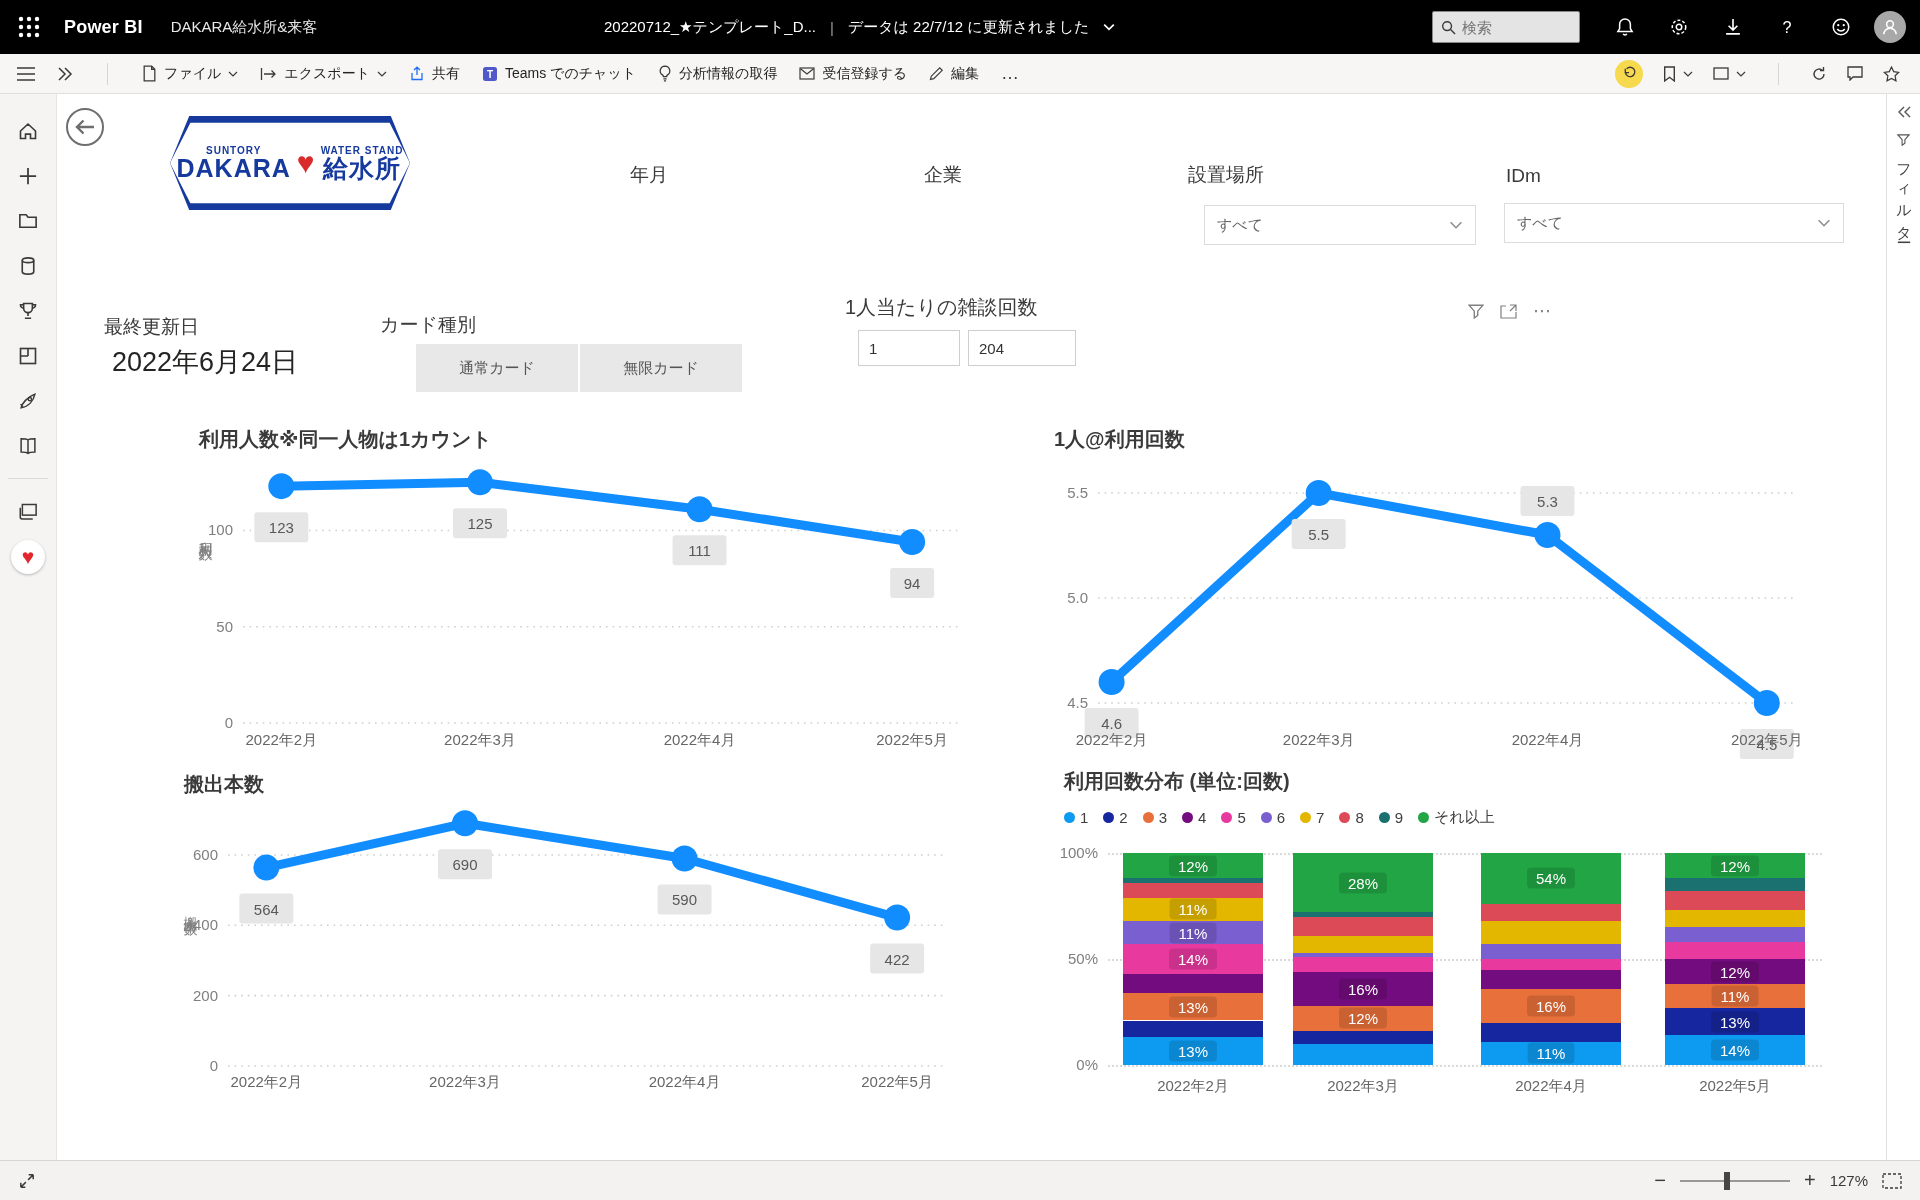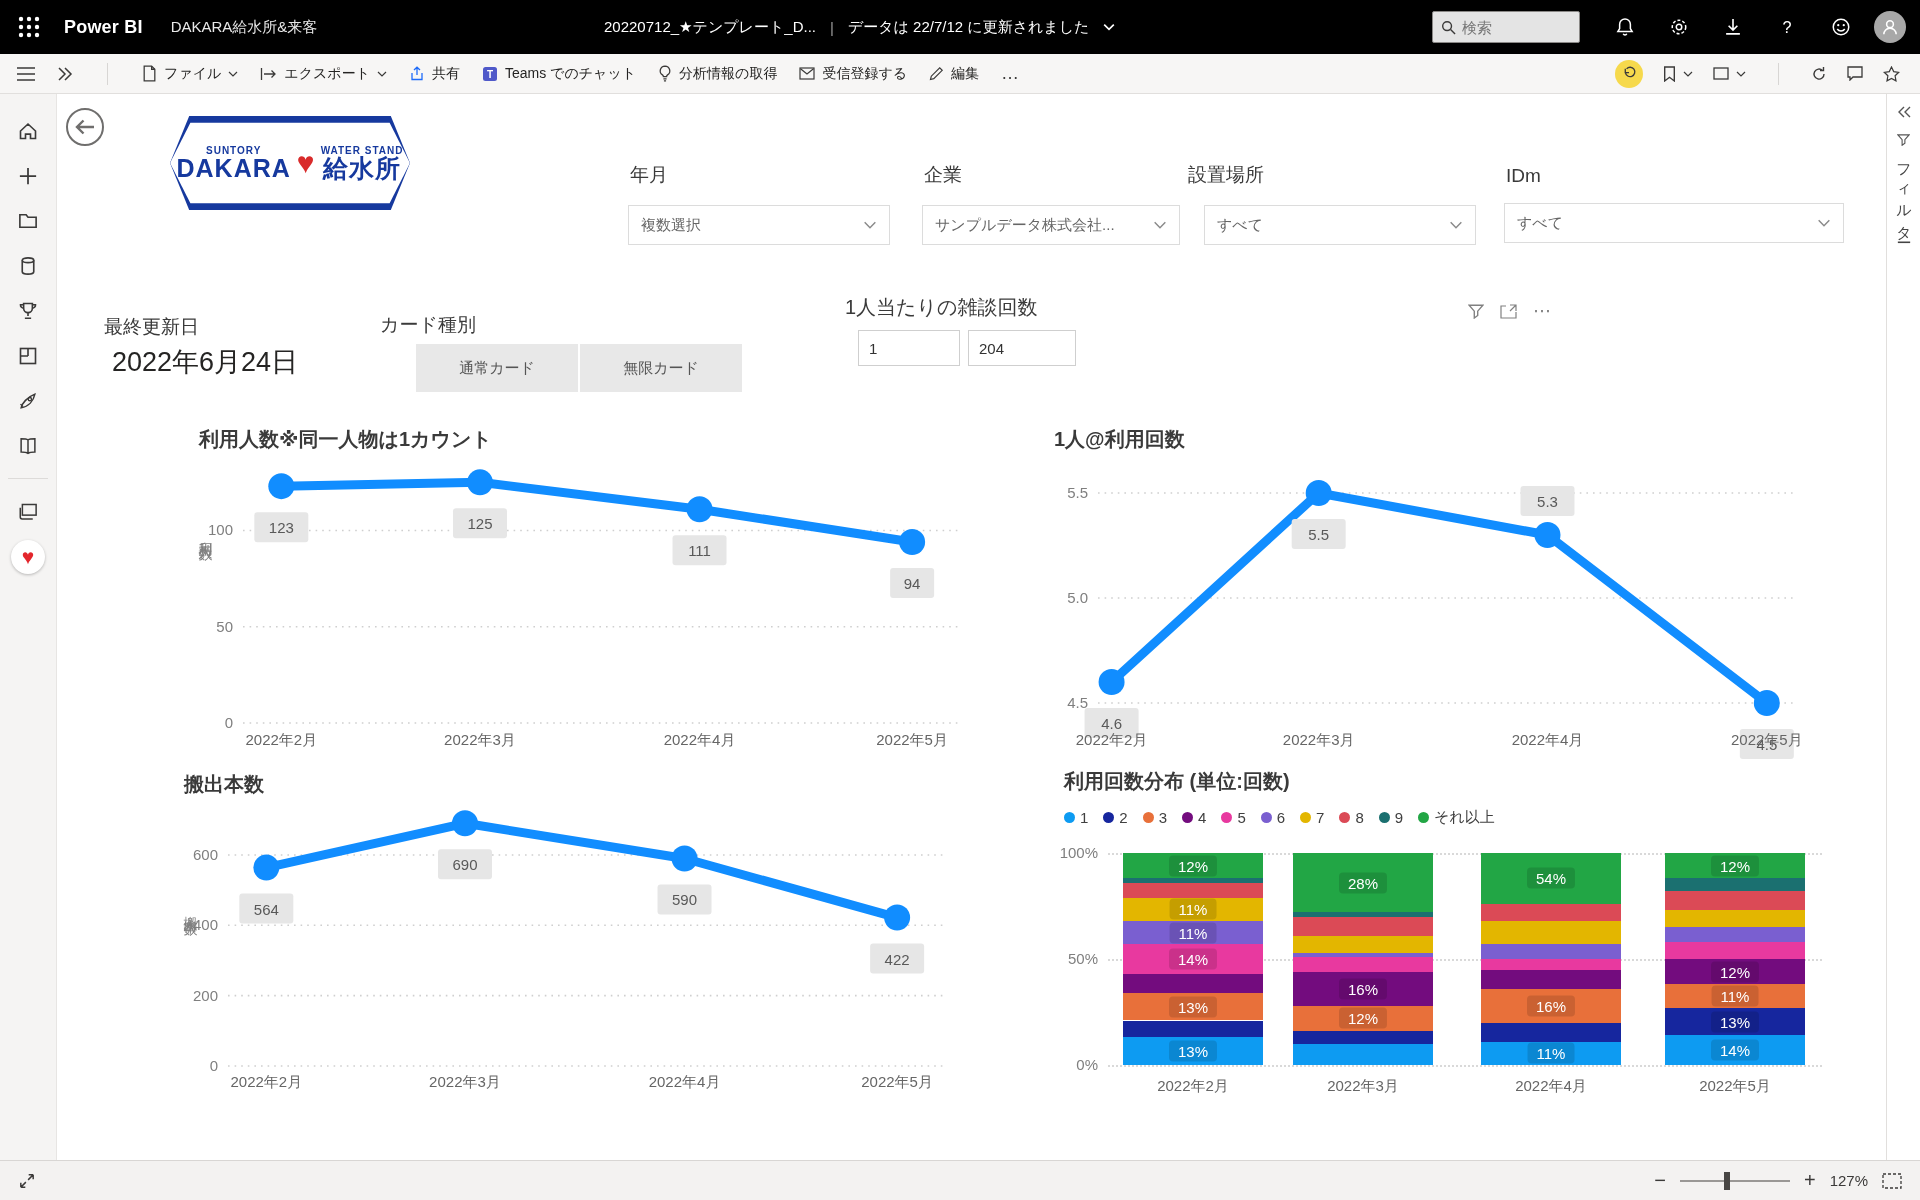--- a/index.html
+++ b/index.html
@@ -385,33 +385,21 @@
       </div>
       <span class="sign-heart">♥</span>
       <div class="sign-col">
         <span class="sign-small">WATER STAND</span>
         <span class="sign-big">給水所</span>
       </div>
     </div>
   </div>
 
   <span class="slicer-label" style="left:630px;top:162px">年月</span>
-  <div class="slicer-box" style="left:628px;top:205px;width:262px">
-    <span>複数選択</span>
-    <svg width="14" height="8" viewBox="0 0 10 6">
-        <path d="M1 1l4 4 4-4" fill="none" stroke="currentColor" stroke-width="1.1"></path>
-      </svg>
-  </div>
   <span class="slicer-label" style="left:924px;top:162px">企業</span>
-  <div class="slicer-box" style="left:922px;top:205px;width:258px">
-    <span>サンプルデータ株式会社...</span>
-    <svg width="14" height="8" viewBox="0 0 10 6">
-        <path d="M1 1l4 4 4-4" fill="none" stroke="currentColor" stroke-width="1.1"></path>
-      </svg>
-  </div>
   <span class="slicer-label" style="left:1188px;top:162px">設置場所</span>
   <div class="slicer-box" style="left:1204px;top:205px;width:272px">
     <span>すべて</span>
     <svg width="14" height="8" viewBox="0 0 10 6">
         <path d="M1 1l4 4 4-4" fill="none" stroke="currentColor" stroke-width="1.1"></path>
       </svg>
   </div>
   <span class="slicer-label" style="left:1506px;top:165px">IDm</span>
   <div class="slicer-box" style="left:1504px;top:203px;width:340px">
     <span>すべて</span>

